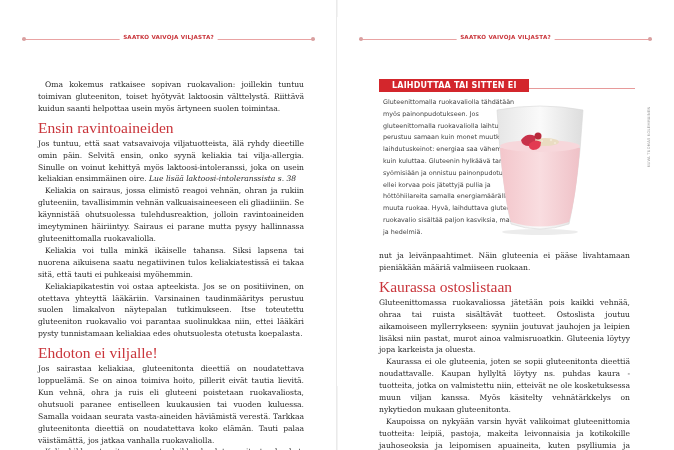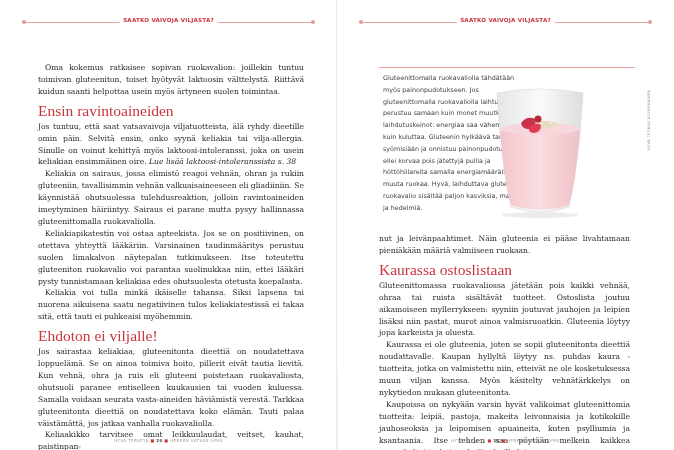--- a/index.html
+++ b/index.html
@@ -1,17 +1,17 @@
 <!DOCTYPE html>
 <html><head>
 <meta charset="utf-8">
 <style>
   html, body { margin:0; padding:0; }
   body { width:674px; height:450px; background:#fff; position:relative; overflow:hidden; font-family:"DejaVu Serif", serif; color:#222; }
-  .page { position:absolute; top:0; width:337px; height:369px; background:#fff; }
+  .page { position:absolute; top:17px; width:337px; height:369px; background:#fff; }
   .page.left { left:0; }
   .page.right { left:337px; }
   .gutter { position:absolute; left:336px; top:0; width:2px; height:450px; background:linear-gradient(to right,#e6e6e6,#f7f7f7); }
   .runhead { position:absolute; top:19px; left:22px; right:22px; height:8px; }
   .runhead .line { position:absolute; top:3px; left:0; right:0; height:1px; background:#e9a3a3; }
   .runhead .dot { position:absolute; top:1px; width:4px; height:4px; border-radius:2px; background:#d9a0a0; }
   .runhead .dot.l { left:0; } .runhead .dot.r { right:0; }
   .runhead .label { position:absolute; left:50%; top:-2px; transform:translateX(-50%); background:#fff; padding:0 4px; font-family:"DejaVu Sans", sans-serif; font-weight:bold; font-size:5.6px; letter-spacing:0.2px; color:#c9353b; white-space:nowrap; }
   .col { position:absolute; font-size:7.6px; line-height:11.9px; color:#2a2a2a; }
   .col p { margin:0; text-align:justify; }
@@ -40,22 +40,22 @@
     <div class="dot l"></div>
     <div class="dot r"></div>
     <div class="label">SAATKO VAIVOJA VILJASTA?</div>
   </div>
 
   <div class="col">
     <p class="indent">Oma kokemus ratkaisee sopivan ruokavalion: joillekin tuntuu toimivan gluteeniton, toiset hyötyvät laktoosin välttelystä. Riittävä kuidun saanti helpottaa usein myös ärtyneen suolen toimintaa.</p>
     <h2>Ensin ravintoaineiden</h2>
     <p><span>Jos tuntuu, että saat vatsavaivoja viljatuotteista, älä ryhdy dieetille omin päin. Selvitä ensin, onko syynä keliakia tai vilja-allergia. Sinulle on voinut kehittyä myös laktoosi-intoleranssi, joka on usein keliakian ensimmäinen oire.</span> <em>Lue lisää laktoosi-intoleranssista s. 38</em></p>
     <p class="indent">Keliakia on sairaus, jossa elimistö reagoi vehnän, ohran ja rukiin gluteeniin, tavallisimmin vehnän valkuaisaineeseen eli gliadiiniin. Se käynnistää ohutsuolessa tulehdusreaktion, jolloin ravintoaineiden imeytyminen häiriintyy. Sairaus ei parane mutta pysyy hallinnassa gluteenittomalla ruokavaliolla.</p>
+    <p class="indent">Keliakia voi tulla minkä ikäiselle tahansa. Siksi lapsena tai nuorena aikuisena saatu negatiivinen tulos keliakiatestissä ei takaa sitä, että tauti ei puhkeaisi myöhemmin.</p>
     <p class="indent">Keliakiapikatestin voi ostaa apteekista. Jos se on positiivinen, on otettava yhteyttä lääkäriin. Varsinainen taudinmääritys perustuu suolen limakalvon näytepalan tutkimukseen. Itse toteutettu gluteeniton ruokavalio voi parantaa suolinukkaa niin, ettei lääkäri pysty tunnistamaan keliakiaa edes ohutsuolesta otetusta koepalasta.</p>
-    <p class="indent">Keliakia voi tulla minkä ikäiselle tahansa. Siksi lapsena tai nuorena aikuisena saatu negatiivinen tulos keliakiatestissä ei takaa sitä, että tauti ei puhkeaisi myöhemmin.</p>
     <h2>Ehdoton ei viljalle!</h2>
     <p>Jos sairastaa keliakiaa, gluteenitonta dieettiä on noudatettava loppuelämä. Se on ainoa toimiva hoito, pillerit eivät tautia lievitä. Kun vehnä, ohra ja ruis eli gluteeni poistetaan ruokavaliosta, ohutsuoli paranee entiselleen kuukausien tai vuoden kuluessa. Samalla voidaan seurata vasta-aineiden häviämistä verestä. Tarkkaa gluteenitonta dieettiä on noudatettava koko elämän. Tauti palaa väistämättä, jos jatkaa vanhalla ruokavaliolla.</p>
     <p class="indent">Keliaakikko tarvitsee omat leikkuulaudat, veitset, kauhat, paistinpan-</p>
   </div>
 
   <div class="footer">
     <span>HYVÄ TERVEYS</span>
     <span class="sep">■</span>
     <b>20</b>
     <span class="sep">■</span>
@@ -68,20 +68,21 @@
 <div class="page right">
   <div class="runhead">
     <div class="line"></div>
     <div class="dot l"></div>
     <div class="dot r"></div>
     <div class="label">SAATKO VAIVOJA VILJASTA?</div>
   </div>
 
   <div class="sidebar">
     <div class="sb-head">
+      <div class="sb-title">LAIHDUTTAA TAI SITTEN EI</div>
       <div class="sb-rule"></div>
     </div>
     <div class="sb-text">Gluteenittomalla ruokavaliolla tähdätään myös painonpudotukseen. Jos gluteenittomalla ruokavaliolla laihtuu, se perustuu samaan kuin monet muutkin laihdutuskeinot: energiaa saa vähemmän kuin kuluttaa. Gluteenin hylkäävä tarkkailee syömisiään ja onnistuu painonpudotuksessa, ellei korvaa pois jätettyjä pullia ja höttöhiilareita samalla energiamäärällä jotain muuta ruokaa. Hyvä, laihduttava gluteeniton ruokavalio sisältää paljon kasviksia, marjoja ja hedelmiä.</div>
   </div>
 
   <div class="photo">
     <svg width="110" height="140" viewBox="0 0 110 140">
       <defs>
         <linearGradient id="sm" x1="0" y1="0" x2="1" y2="0">
           <stop offset="0" stop-color="#f3c6cb"></stop>

